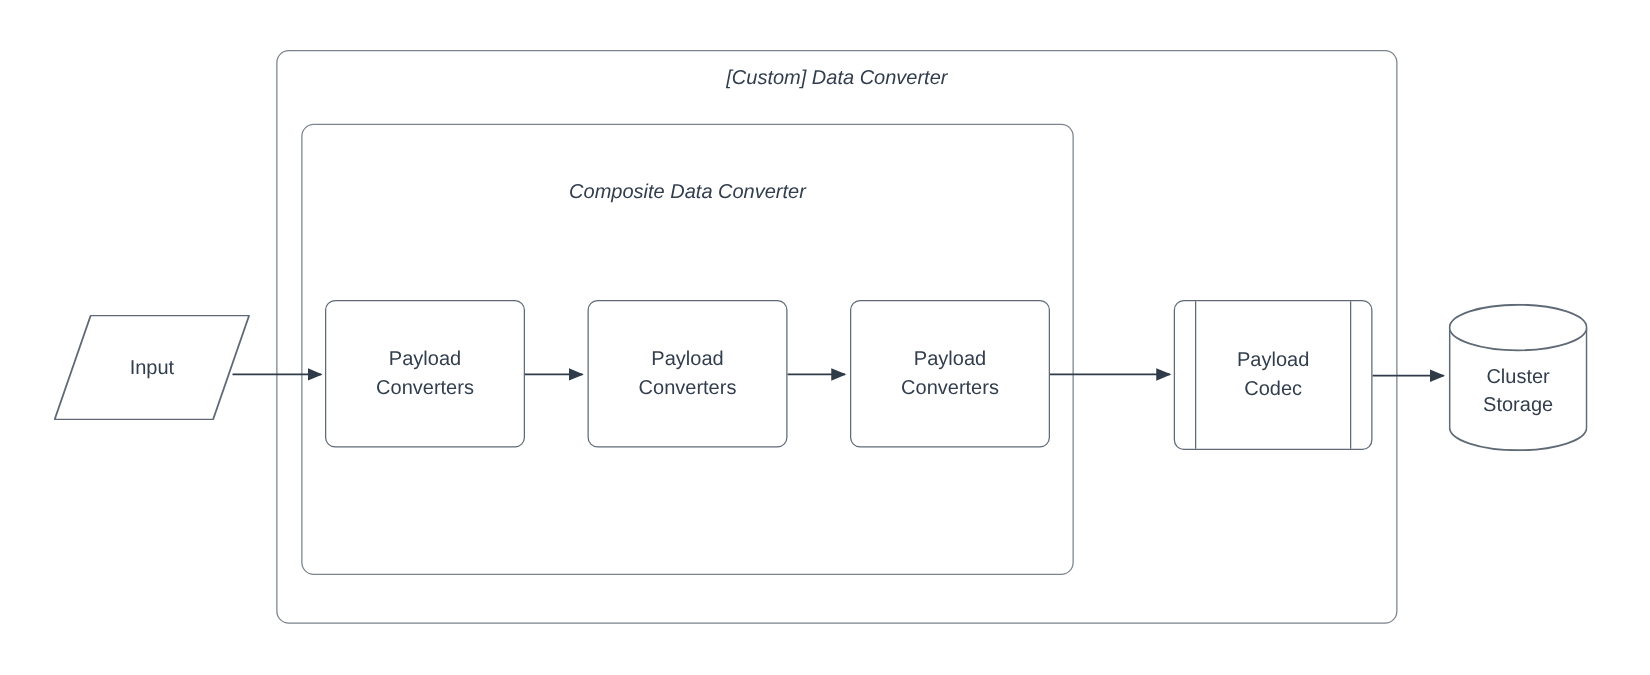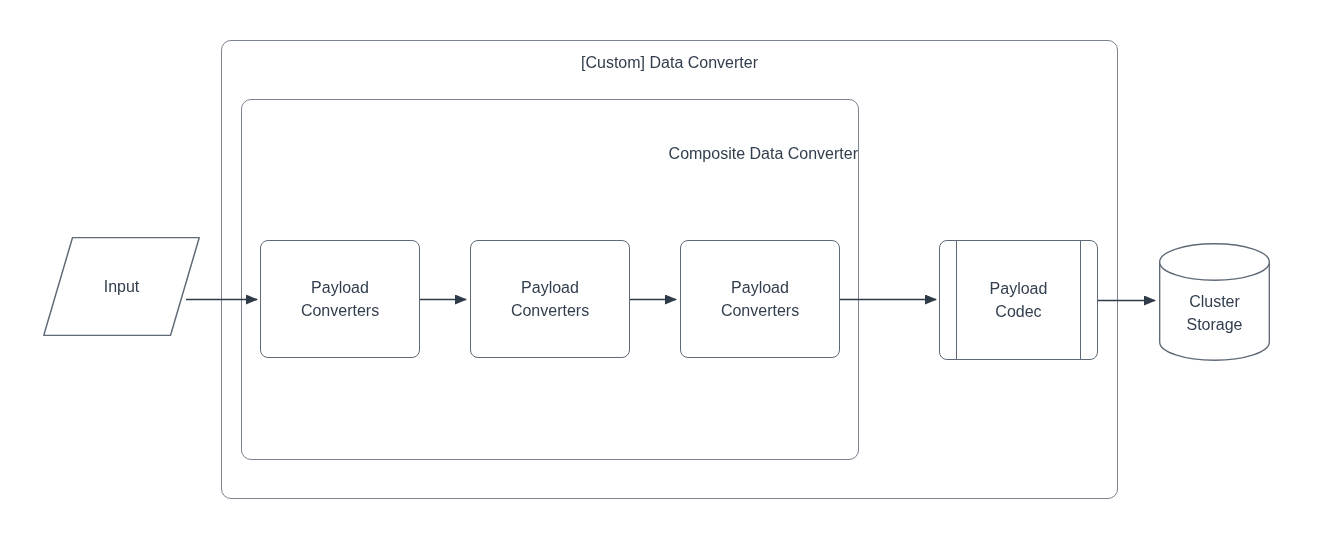--- a/index.html
+++ b/index.html
@@ -25,23 +25,24 @@
     border-radius:10px;
     background:transparent;
   }
   .group-box.outer{left:221px;top:40px;width:897px;height:459px;}
   .group-box.inner{left:19px;top:58px;width:618px;height:361px;}
   .group-label{
     position:absolute;left:0;right:0;
     text-align:center;
     font-size:16px;line-height:20px;
     color:var(--text);
+    font-style:italic;
   }
   .group-label.outer-label{top:12px;}
-  .group-label.inner-label{top:44px;text-align:right;}
+  .group-label.inner-label{top:44px;}
   .node{
     position:absolute;
     display:flex;align-items:center;justify-content:center;
   }
   .node-label{
     position:relative;
     text-align:center;
     font-size:16px;line-height:23px;
     white-space:pre-line;
     color:var(--text);
@@ -63,21 +64,21 @@
     border-radius:8px;
     z-index:2;
   }
   .codec-bar{
     position:absolute;top:0;bottom:0;width:0;
     border-left:1.25px solid var(--shape-stroke);
   }
   .codec-bar.left{left:16px;}
   .codec-bar.right{right:16px;}
   .svg-node{z-index:2;}
-  .input-node{left:43px;top:237px;width:157px;height:99px;}
+  .input-node{left:43px;top:252px;width:157px;height:84px;}
   .storage-node{left:1159px;top:243px;width:111px;height:118px;}
   .shape-svg{position:absolute;inset:0;width:100%;height:100%;}
   .storage-node .node-label{padding-top:22px;}
   .connectors{
     position:absolute;inset:0;width:1320px;height:540px;
     z-index:1;pointer-events:none;
   }
   .connectors line{stroke:var(--arrow);stroke-width:1.5;}
   .shape-svg path, .shape-svg polygon, .shape-svg ellipse{
     fill:#ffffff;stroke:var(--shape-stroke);stroke-width:1.5;

